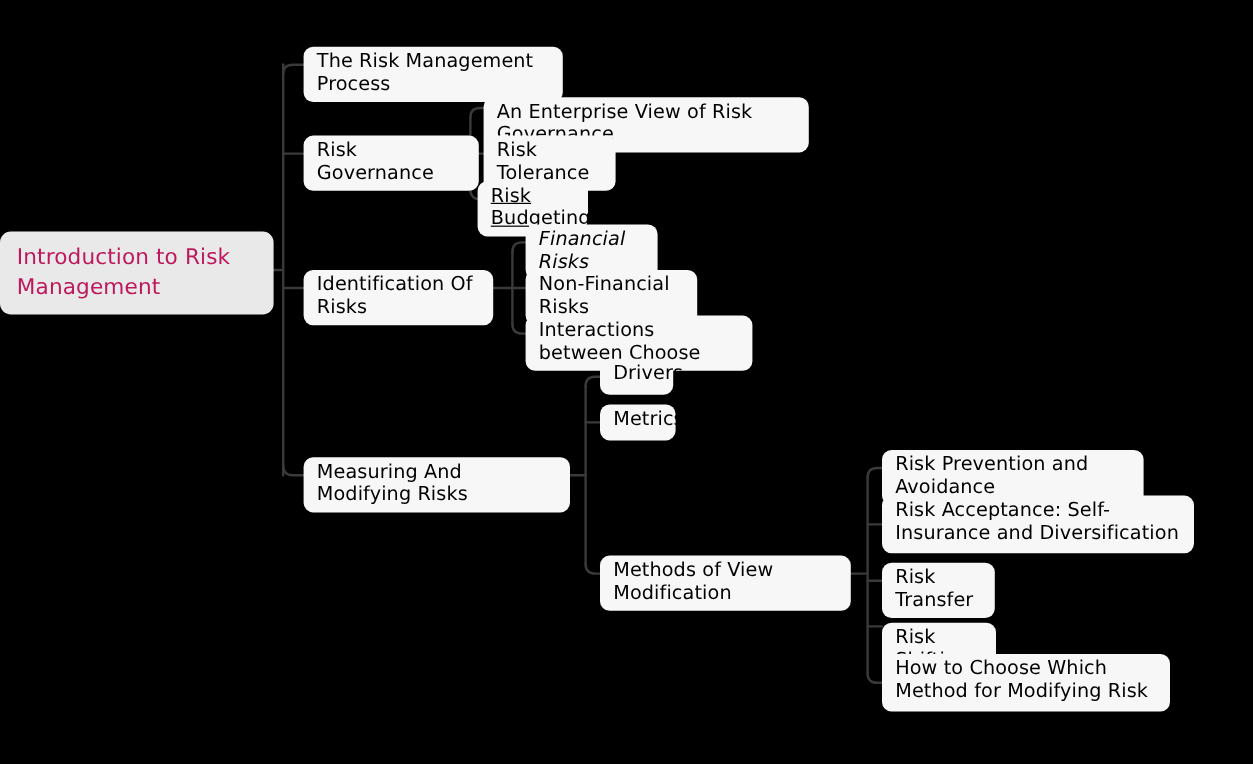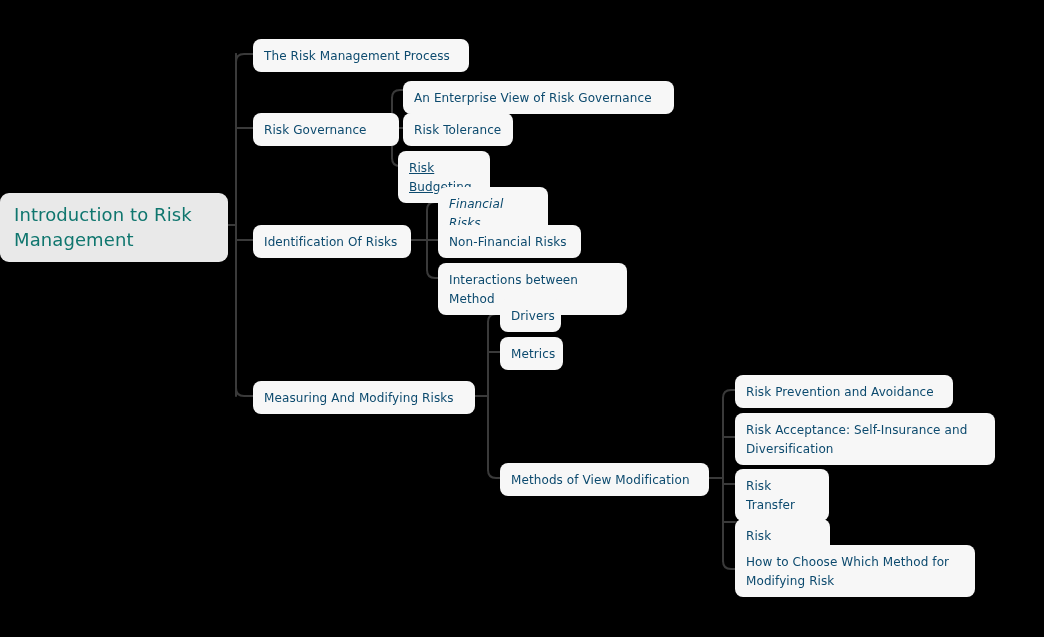--- a/index.html
+++ b/index.html
@@ -27,30 +27,30 @@
     top: 0;
     width: 1044px;
     height: 637px;
     pointer-events: none;
   }
   .node {
     position: absolute;
     box-sizing: border-box;
     border-radius: 8px;
     background: #f7f7f7;
-    color: #0c4a6e;
-    font-size: 12px;
+    color: #000000;
+    font-size: 16px;
     line-height: 19px;
-    padding: 8px 11px 6px 11px;
+    padding: 2px 11px 6px 11px;
     white-space: pre-line;
     letter-spacing: 0.1px;
   }
   .node.root {
     background: #e9e9e9;
-    color: #0f766e;
+    color: #be185d;
     font-size: 18px;
     line-height: 25px;
     border-radius: 9px;
     padding: 9px 14px 10px 14px;
   }
 </style>
 </head>
 <body>
 
 <div id="canvas">
@@ -93,21 +93,21 @@
 
   <div id="node-layer">
       <div class="node" style="left: 253px; top: 39px; width: 216px; min-height: 30px;">The Risk Management Process</div>
       <div class="node" style="left: 253px; top: 113px; width: 146px; min-height: 30px;">Risk Governance</div>
       <div class="node" style="left: 403px; top: 81px; width: 271px; min-height: 30px;">An Enterprise View of Risk Governance</div>
       <div class="node" style="left: 403px; top: 113px; width: 110px; min-height: 30px;">Risk Tolerance</div>
       <div class="node" style="left: 398px; top: 151px; width: 92px; min-height: 30px; text-decoration: underline;">Risk Budgeting</div>
       <div class="node" style="left: 253px; top: 225px; width: 158px; min-height: 30px;">Identification Of Risks</div>
       <div class="node" style="left: 438px; top: 187px; width: 110px; min-height: 30px; font-style: italic;">Financial Risks</div>
       <div class="node" style="left: 438px; top: 225px; width: 143px; min-height: 30px;">Non-Financial Risks</div>
-      <div class="node" style="left: 438px; top: 263px; width: 189px; min-height: 30px;">Interactions between Method</div>
+      <div class="node" style="left: 438px; top: 263px; width: 189px; min-height: 30px;">Interactions between Choose</div>
       <div class="node" style="left: 253px; top: 381px; width: 222px; min-height: 30px;">Measuring And Modifying Risks</div>
       <div class="node" style="left: 500px; top: 299px; width: 61px; min-height: 30px;">Drivers</div>
       <div class="node" style="left: 500px; top: 337px; width: 63px; min-height: 30px; text-align: right;">Metrics</div>
       <div class="node" style="left: 500px; top: 463px; width: 209px; min-height: 30px;">Methods of View Modification</div>
       <div class="node" style="left: 735px; top: 375px; width: 218px; min-height: 30px;">Risk Prevention and Avoidance</div>
       <div class="node" style="left: 735px; top: 413px; width: 260px; min-height: 48px;">Risk Acceptance: Self-Insurance and Diversification</div>
       <div class="node" style="left: 735px; top: 469px; width: 94px; min-height: 30px;">Risk Transfer</div>
       <div class="node" style="left: 735px; top: 507px; width: 95px; min-height: 30px; margin-top: 12px;">Risk Shifting</div>
       <div class="node" style="left: 735px; top: 545px; width: 240px; min-height: 48px;">How to Choose Which Method for Modifying Risk</div>
     </div>

